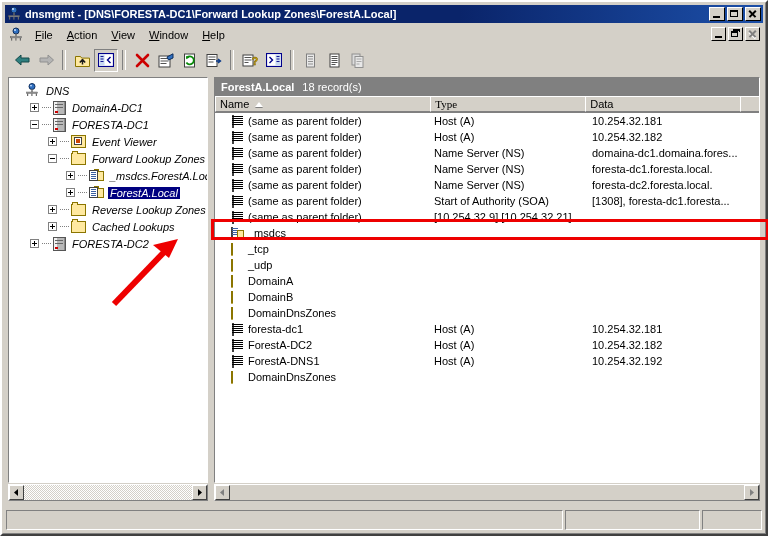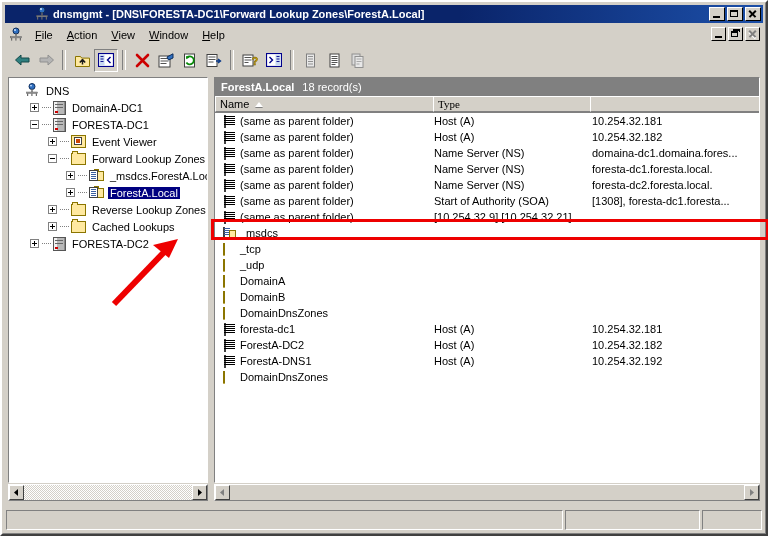--- a/index.html
+++ b/index.html
@@ -21,21 +21,21 @@
   .app-inner{
     position:absolute;inset:0;
     border:1px solid;
     border-color:#d4d0c8 #808080 #808080 #d4d0c8;
   }
 
   
   .titlebar{
     position:absolute;left:2px;top:2px;right:2px;height:18px;
     background:linear-gradient(to right,#0a246a 0%,#0a246a 60%,#1c4fa8 100%);
-    display:flex;align-items:center;padding-left:28px;
+    display:flex;align-items:center;
   }
   .title-icon{
     width:16px;height:16px;margin-left:1px;margin-right:3px;
     position:relative;flex:0 0 auto;
   }
   .title-text{
     color:#ffffff;font-weight:bold;font-size:11px;
     white-space:nowrap;overflow:hidden;flex:1 1 auto;
   }
   .cap-btns{display:flex;gap:2px;margin-right:2px;flex:0 0 auto;}
@@ -140,21 +140,21 @@
   }
   .sort-asc{
     width:0;height:0;border-left:4px solid transparent;border-right:4px solid transparent;
     border-bottom:5px solid #ffffff;
     filter:drop-shadow(0 1px 0 #808080);
   }
   .rows{position:relative;background:#ffffff;}
   .row{display:flex;height:16px;align-items:center;box-sizing:border-box;}
   .cell{box-sizing:border-box;overflow:hidden;white-space:nowrap;
     font-size:11px;color:#000;display:flex;align-items:center;}
-  .c-name{width:219px;padding-left:8px;gap:4px;flex:0 0 auto;}
+  .c-name{width:219px;padding-left:16px;gap:4px;flex:0 0 auto;}
   .c-type{width:158px;flex:0 0 auto;align-items:center;}
   .c-data{width:158px;flex:1 1 auto;}
 
   
   .ico{width:13px;height:13px;position:relative;flex:0 0 auto;}
   .ico-rec{
     background:#ffffff;border:1px solid #404040;box-sizing:border-box;
     width:11px;height:12px;margin-left:1px;
   }
   .ico-rec:before{
@@ -197,21 +197,21 @@
 
   .list-hscroll{
     position:absolute;left:208px;bottom:1px;right:2px;height:17px;
     background:#d4d0c8;border:1px solid;
     border-color:#ffffff #808080 #808080 #ffffff;box-sizing:border-box;
     display:flex;
   }
 
   
   .tree{position:absolute;left:0;top:0;right:0;bottom:0;padding:4px 0 0 3px;}
-  .tnode{display:flex;align-items:center;height:17px;white-space:nowrap;}
+  .tnode{display:flex;align-items:center;height:17px;white-space:nowrap;font-style:italic;}
   .tindent{flex:0 0 auto;}
   .tbox{
     width:9px;height:9px;background:#ffffff;border:1px solid #808080;
     box-sizing:border-box;position:relative;flex:0 0 auto;margin-right:3px;
   }
   .tbox:before{content:"";position:absolute;left:1px;top:3px;width:5px;height:1px;background:#000;}
   .tbox.plus:after{content:"";position:absolute;left:3px;top:1px;width:1px;height:5px;background:#000;}
   .tbox.none{visibility:hidden;}
   .tdots{width:9px;height:1px;border-top:1px dotted #808080;flex:0 0 auto;margin-right:2px;}
   .tlabel{font-size:11px;color:#000;padding:0 2px;}
@@ -521,20 +521,23 @@
         <span>18 record(s)</span>
       </div>
       <div class="hdr-row" id="hdr-root">
             <div class="hdr-cell" style="width: 219px;">
               <span>Name</span>
               <span class="sort-asc"></span>
             </div>
             <div class="hdr-cell" style="width: 158px; font-family: Liberation Serif, serif;">
               <span>Type</span>
             </div>
+            <div class="hdr-cell" style="width: 158px;">
+              <span>Data</span>
+            </div>
             <div class="hdr-cell" style="width: 20px; flex: 1 1 auto;">
               <span></span>
             </div>
           </div>
       <div class="rows" id="rows-root">
             <div class="row">
               <span class="cell c-name">
                 <span class="ico"><span class="ico-rec"></span></span>
                 <span>(same as parent folder)</span>
               </span>

